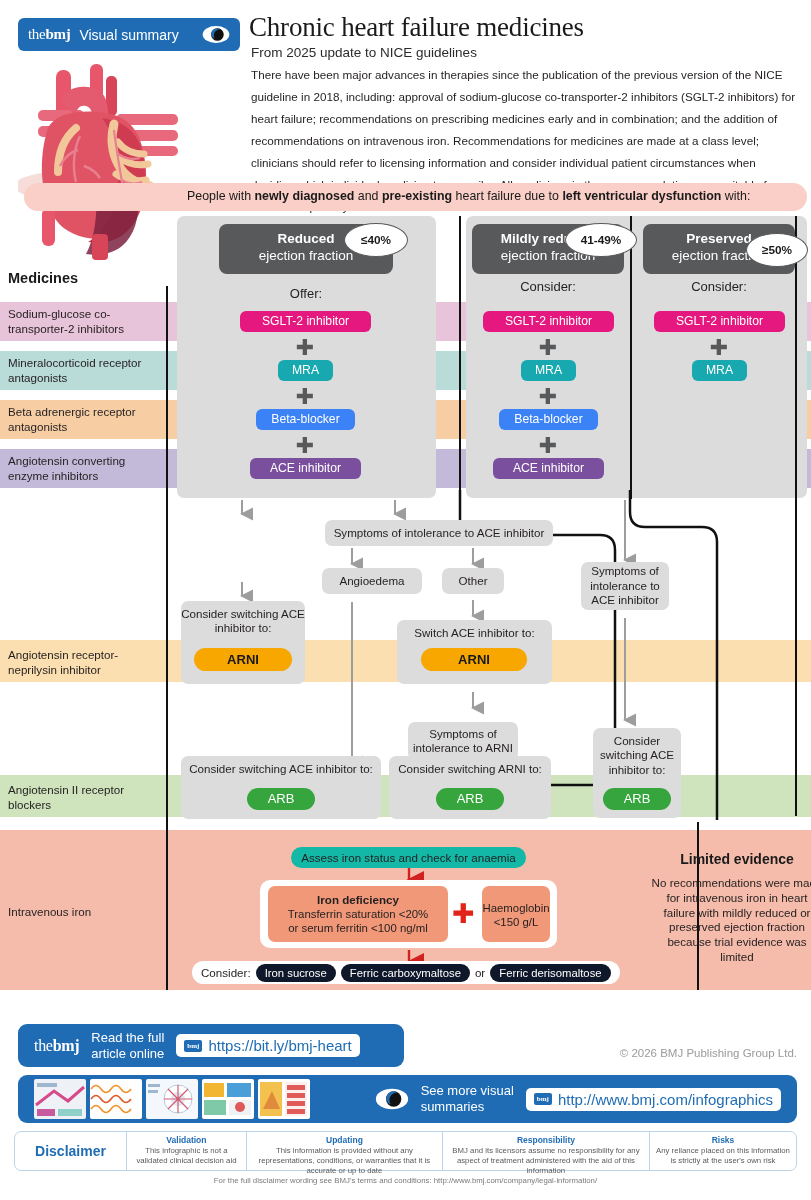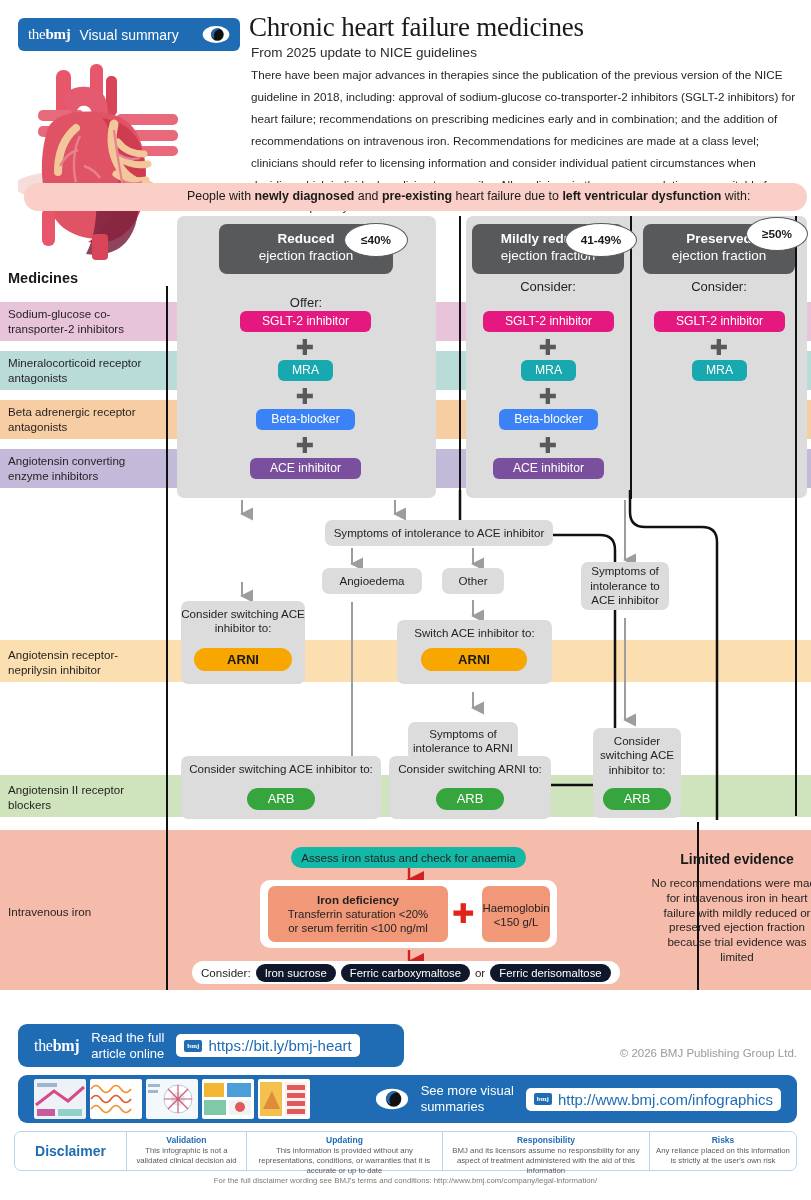--- a/index.html
+++ b/index.html
@@ -246,21 +246,21 @@
   <div class="band-label" style="top:405px;width:155px">Beta adrenergic receptor antagonists</div>
   <div class="band-label" style="top:648px;width:155px">Angiotensin receptor-neprilysin inhibitor</div>
   <div class="band-label" style="top:783px;width:155px">Angiotensin II receptor blockers</div>
   <div class="band-label" style="top:905px;width:155px">Intravenous iron</div>
 
   <div class="ef-pill" style="left:219px;top:224px;width:174px;height:50px">
     <span class="t1">Reduced</span>
     <span class="t2">ejection fraction</span>
   </div>
   <div class="ef-bubble" style="left:344px;top:223px;width:64px;height:34px">≤40%</div>
-  <div class="offer-label" style="left:219px;top:295px;width:174px">Offer:</div>
+  <div class="offer-label" style="left:219px;top:286px;width:174px">Offer:</div>
 
   <div class="chip sglt" style="left:240px;top:311px;width:131px">SGLT-2 inhibitor</div>
   <div class="plus" style="left:282px;top:340px;width:46px">✚</div>
   <div class="chip mra" style="left:278px;top:360px;width:55px">MRA</div>
   <div class="plus" style="left:282px;top:389px;width:46px">✚</div>
   <div class="chip bb" style="left:256px;top:409px;width:99px">Beta-blocker</div>
   <div class="plus" style="left:282px;top:438px;width:46px">✚</div>
   <div class="chip ace" style="left:250px;top:458px;width:111px">ACE inhibitor</div>
 
   <div class="ef-pill" style="left:472px;top:224px;width:152px;height:50px">
@@ -275,21 +275,21 @@
   <div class="chip mra" style="left:521px;top:360px;width:55px">MRA</div>
   <div class="plus" style="left:525px;top:389px;width:46px">✚</div>
   <div class="chip bb" style="left:499px;top:409px;width:99px">Beta-blocker</div>
   <div class="plus" style="left:525px;top:438px;width:46px">✚</div>
   <div class="chip ace" style="left:493px;top:458px;width:111px">ACE inhibitor</div>
 
   <div class="ef-pill" style="left:643px;top:224px;width:152px;height:50px">
     <span class="t1">Preserved</span>
     <span class="t2">ejection fraction</span>
   </div>
-  <div class="ef-bubble" style="left:746px;top:217px;width:62px;height:34px">≥50%</div>
+  <div class="ef-bubble" style="left:746px;top:233px;width:62px;height:34px">≥50%</div>
   <div class="offer-label" style="left:643px;top:279px;width:152px">Consider:</div>
 
   <div class="chip sglt" style="left:654px;top:311px;width:131px">SGLT-2 inhibitor</div>
   <div class="plus" style="left:696px;top:340px;width:46px">✚</div>
   <div class="chip mra" style="left:692px;top:360px;width:55px">MRA</div>
 
   <svg style="position:absolute;left:170px;top:498px;width:640px;height:340px">
     <defs>
       <marker id="ah" markerWidth="7" markerHeight="7" refX="3.3" refY="5.6" orient="auto">
         <path d="M0,0 L6.6,0 L3.3,6.6 z" fill="#9d9d9d"></path>

